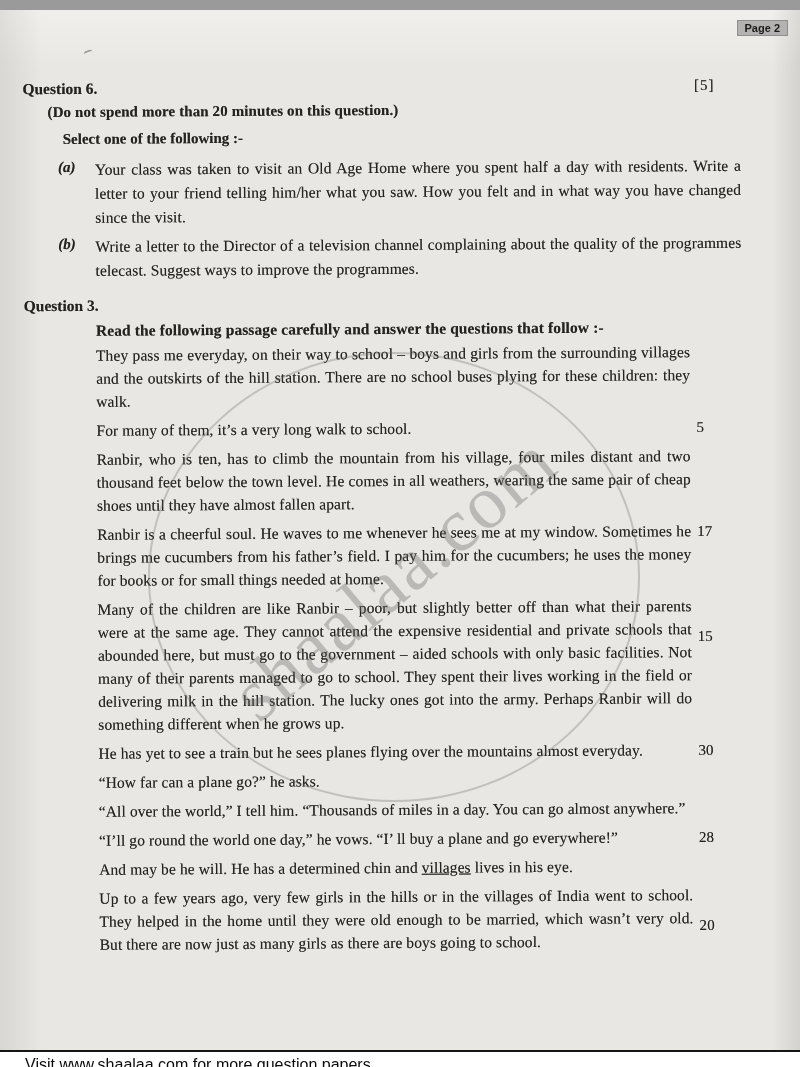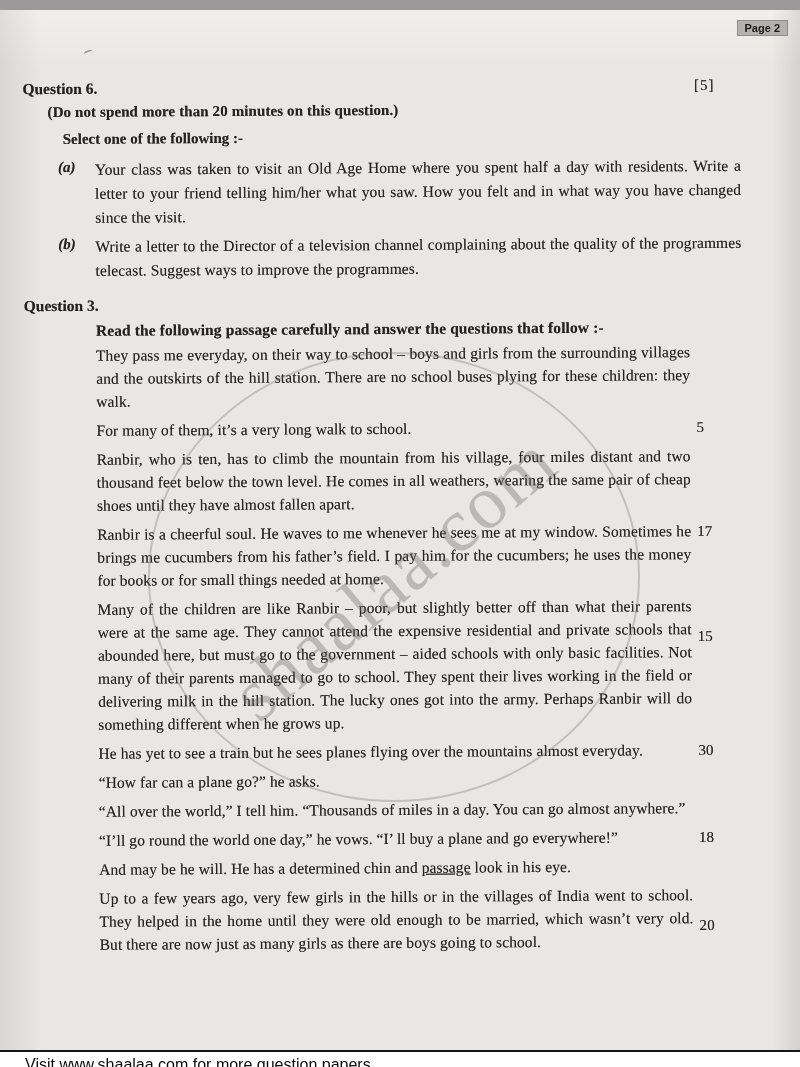--- a/index.html
+++ b/index.html
@@ -124,23 +124,23 @@
       <p class="para"><span>Ranbir is a cheerful soul. He waves to me whenever he sees me at my window. Sometimes he brings me cucumbers from his father’s field. I pay him for the cucumbers; he uses the money for books or for small things needed at home.</span><span class="lnum">17</span></p>
 
       <p class="para"><span>Many of the children are like Ranbir – poor, but slightly better off than what their parents were at the same age. They cannot attend the expensive residential and private schools that abounded here, but must go to the government – aided schools with only basic facilities. Not many of their parents managed to go to school. They spent their lives working in the field or delivering milk in the hill station. The lucky ones got into the army. Perhaps Ranbir will do something different when he grows up.</span><span class="lnum mid">15</span></p>
 
       <p class="para"><span>He has yet to see a train but he sees planes flying over the mountains almost everyday.</span><span class="lnum">30</span></p>
 
       <p class="para"><span>“How far can a plane go?” he asks.</span></p>
 
       <p class="para"><span>“All over the world,” I tell him. “Thousands of miles in a day. You can go almost anywhere.”</span></p>
 
-      <p class="para"><span>“I’ll go round the world one day,” he vows. “I’ ll buy a plane and go everywhere!”</span><span class="lnum">18</span></p>
+      <p class="para"><span>“I’ll go round the world one day,” he vows. “I’ ll buy a plane and go everywhere!”</span><span class="lnum">28</span></p>
 
-      <p class="para"><span>And may be he will. He has a determined chin and </span><span class="underline">passage</span><span> look in his eye.</span></p>
+      <p class="para"><span>And may be he will. He has a determined chin and </span><span class="underline">villages</span><span> lives in his eye.</span></p>
 
       <p class="para"><span>Up to a few years ago, very few girls in the hills or in the villages of India went to school. They helped in the home until they were old enough to be married, which wasn’t very old. But there are now just as many girls as there are boys going to school.</span><span class="lnum mid">20</span></p>
 
     </div>
   </div>
 
   <div class="footer">
     <span>Visit www.shaalaa.com for more question papers</span>
   </div>
 

